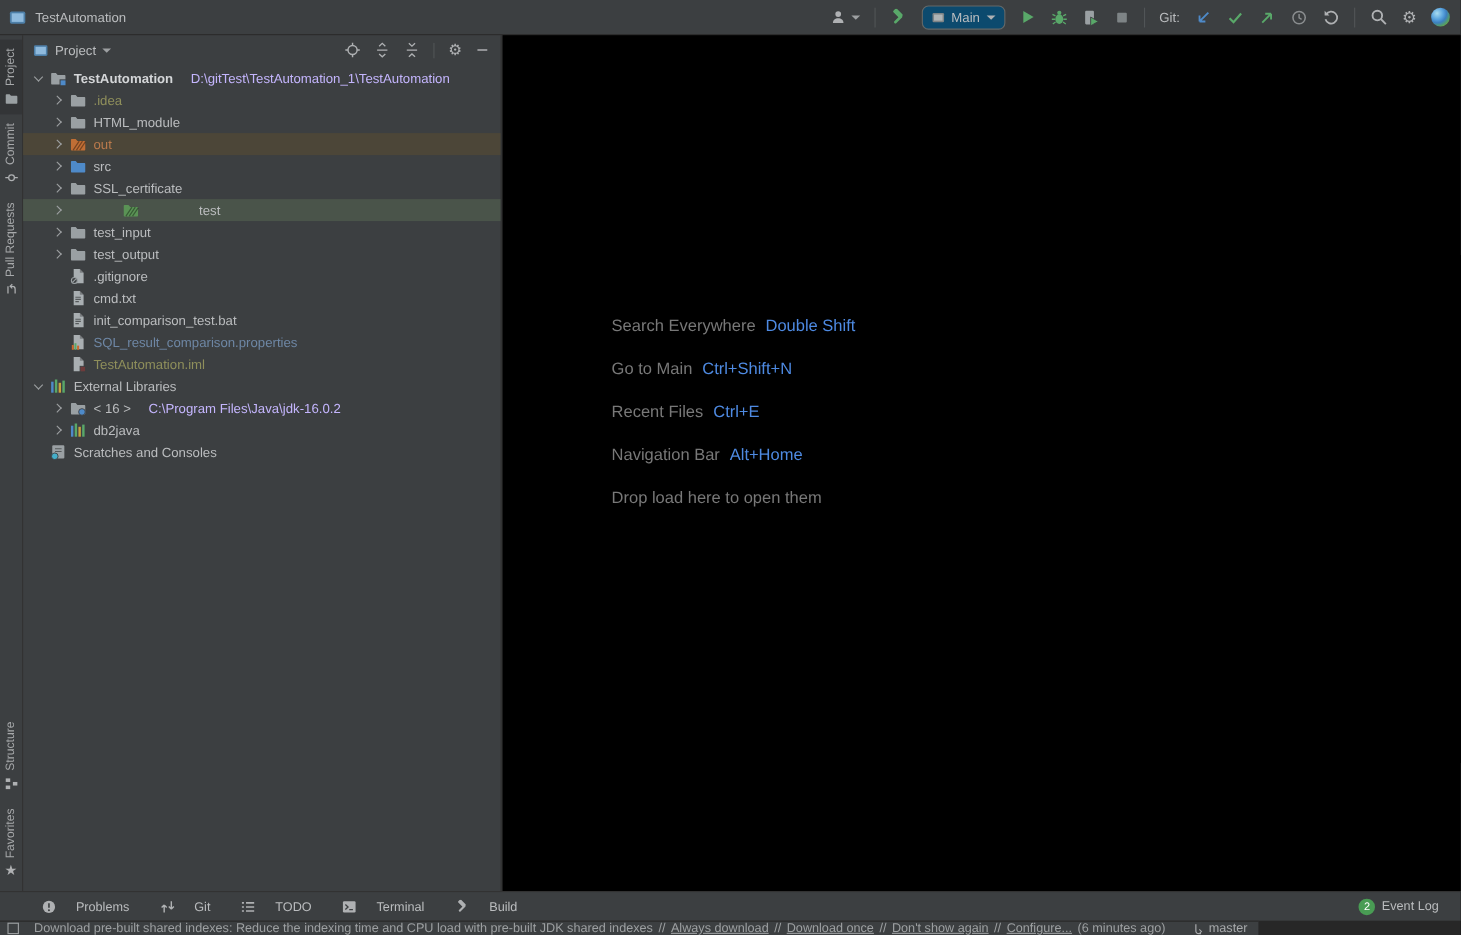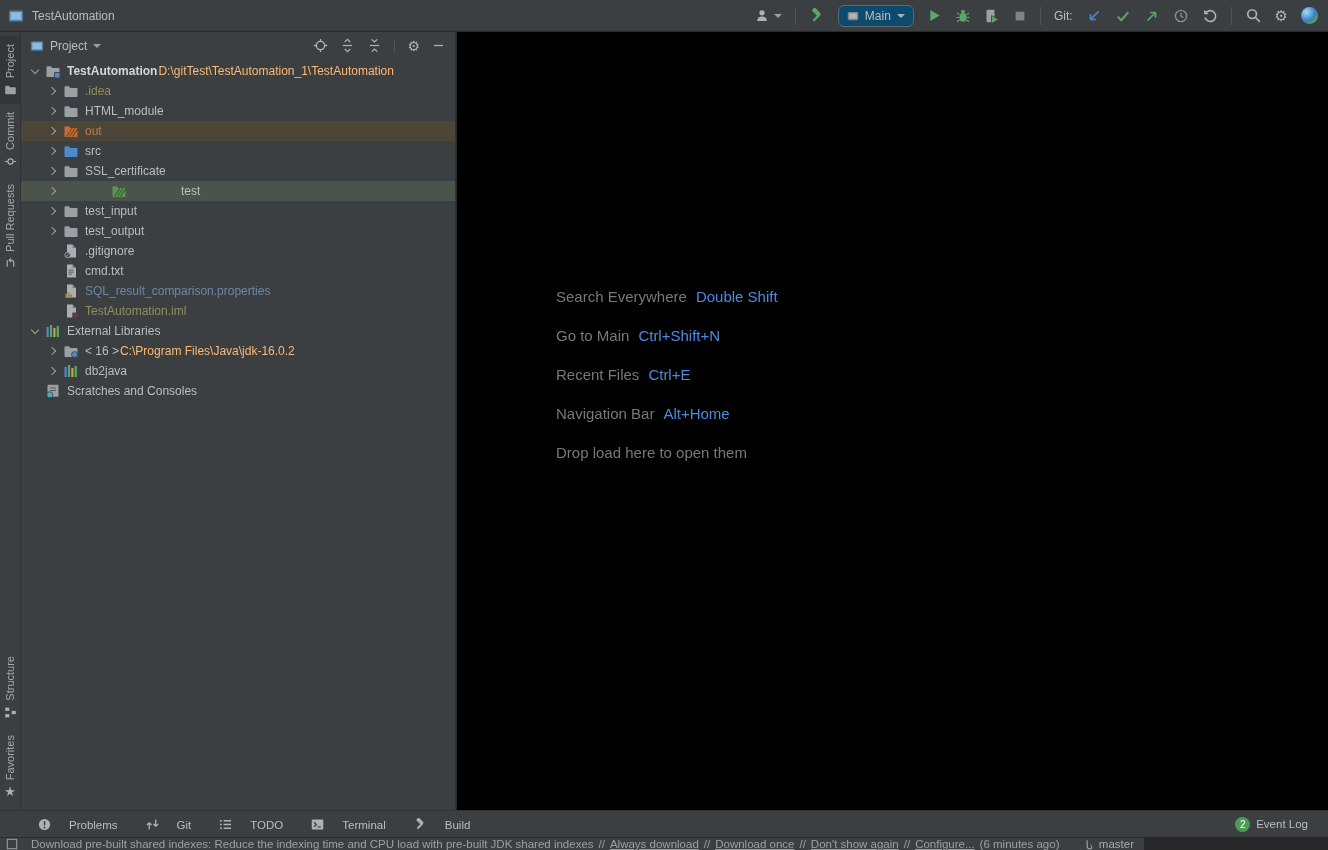--- a/index.html
+++ b/index.html
@@ -46,21 +46,21 @@
   .tree { position:absolute; top:29px; left:0; width:434px; }
   .trow { height:20px; display:flex; align-items:center; white-space:nowrap; font-size:12px; color:#BBBDBF; }
   .lvl0 { padding-left:7px; } .lvl1 { padding-left:25px; }
   .chev { width:13px; height:13px; display:flex; align-items:center; justify-content:center; flex:0 0 13px; }
   .chev i { width:6px; height:6px; border-right:1.5px solid #9DA0A2; border-bottom:1.5px solid #9DA0A2; display:block; }
   .chev.right i { transform:rotate(-45deg); margin-left:-2px; }
   .chev.down i  { transform:rotate(45deg); margin-top:-2px; }
   .ic { width:16px; height:16px; margin-left:4px; flex:0 0 16px; }
   .lbl { margin-left:6px; }
   .lbl.b { font-weight:bold; color:#D4D6D8; }
-  .path { margin-left:1px; color:#fdba74; }
+  .path { margin-left:16px; color:#c4b5fd; }
   .olive { color:#8F8F5B; } .orange { color:#BB7A4C; } .bluef { color:#6E87A5; }
   .bg-brown { background:#4C4638; } .bg-green { background:#4A544A;gap:48px; }
   .c-gray { color:#9AA0A3; } .c-blue { color:#4E8AC9; } .c-orange { color:#C06E35; }
   .c-green { color:#5A9355; } .c-doc { color:#A9AFB2; }
 
   
   .editor { position:absolute; top:32px; left:457px; width:871px; height:778px; background:#000000; }
   .shortcuts { position:absolute; left:99px; top:256px; }
   .sc-row { height:20px; margin-bottom:19px; font-size:15px; color:#787878; }
   .keys { color:#4E8AE2; margin-left:9px; }
@@ -372,20 +372,28 @@
         </svg>
       <span class="lbl">.gitignore</span>
     </div>
     <div class="trow lvl1">
       <span class="chev"></span>
       <svg class="ic c-doc" viewBox="0 0 16 16">
           <use href="#i-doc"></use>
           <use href="#i-doc-lines"></use>
         </svg>
       <span class="lbl">cmd.txt</span>
+    </div>
+    <div class="trow lvl1">
+      <span class="chev"></span>
+      <svg class="ic c-doc" viewBox="0 0 16 16">
+          <use href="#i-doc"></use>
+          <use href="#i-doc-lines"></use>
+        </svg>
+      <span class="lbl">init_comparison_test.bat</span>
     </div>
     <div class="trow lvl1">
       <span class="chev"></span>
       <svg class="ic c-doc" viewBox="0 0 16 16">
           <use href="#i-doc"></use>
           <use href="#i-props-badge"></use>
         </svg>
       <span class="lbl bluef">SQL_result_comparison.properties</span>
     </div>
     <div class="trow lvl1">

